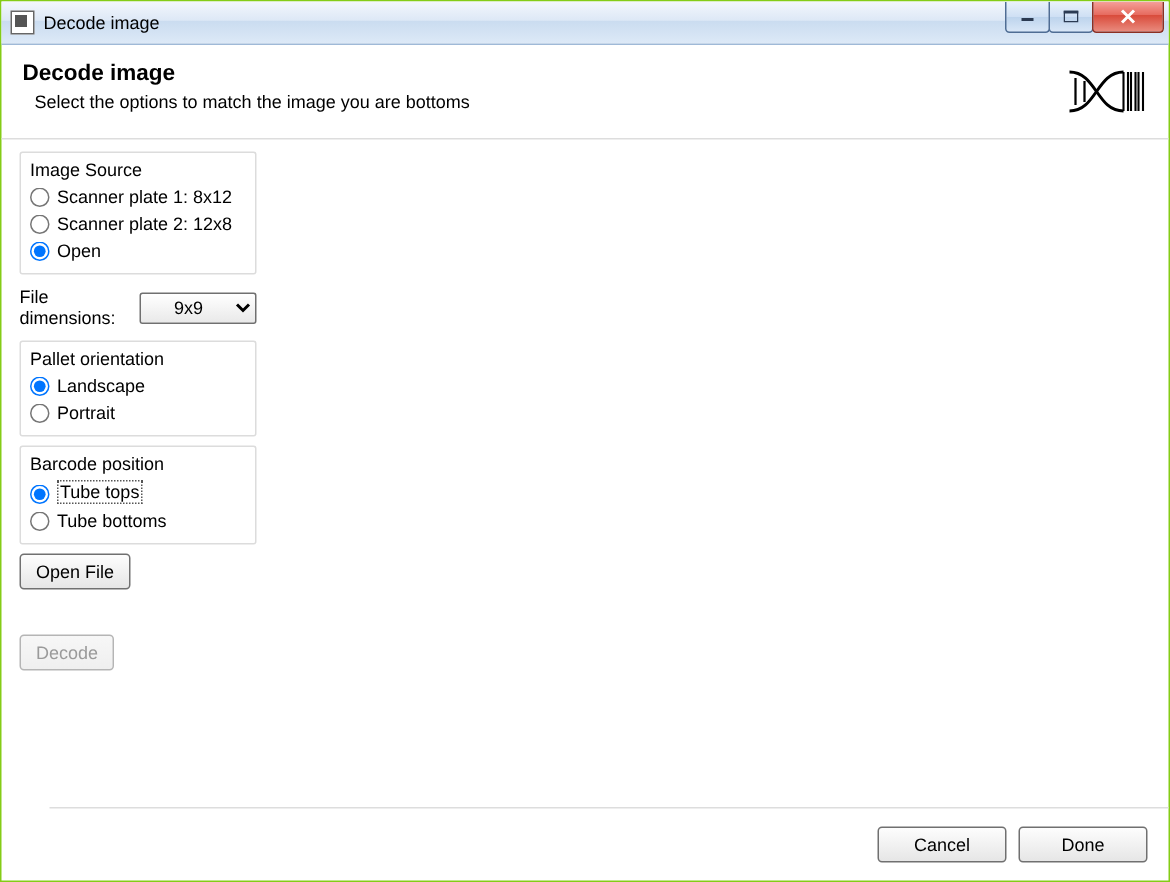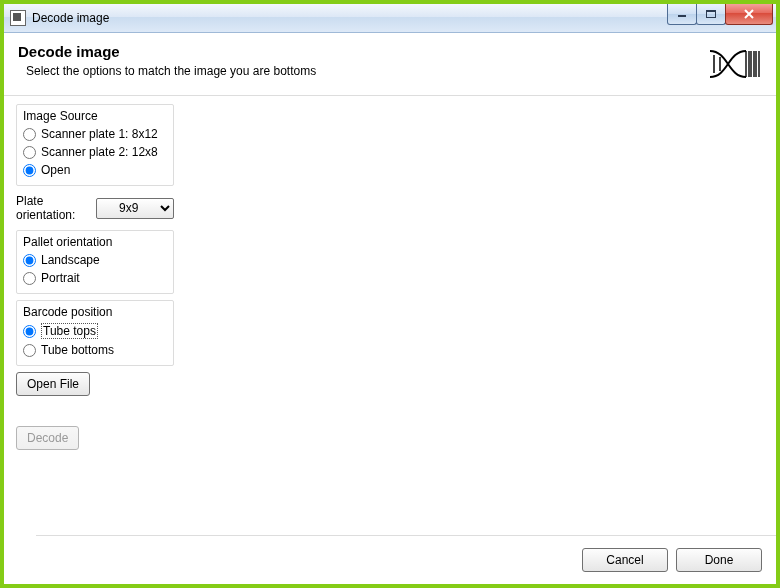--- a/index.html
+++ b/index.html
@@ -1,16 +1,16 @@
 <!DOCTYPE html>
 <html><head>
 <meta charset="utf-8">
 <style>
   html,body{margin:0;padding:0;font-family:"Segoe UI",Tahoma,sans-serif;font-size:12px;color:#000;background:#fff;}
-  .window{width:780px;height:588px;box-sizing:border-box;border:4px solid #84cc16;display:flex;flex-direction:column;background:#fff;}
+  .window{width:780px;height:588px;box-sizing:border-box;border:1px solid #84cc16;display:flex;flex-direction:column;background:#fff;}
   
   .titlebar{height:28px;background:linear-gradient(to bottom,#f3f7fc 0%,#dde8f6 45%,#cadcf0 46%,#dde9f7 100%);display:flex;align-items:center;padding-left:6px;border-bottom:1px solid #9fb9d7;}
   .titlebar .app-icon{width:16px;height:16px;border:1px solid #666;background:#fff;margin-right:6px;box-sizing:border-box;position:relative;}
   .titlebar .app-icon::after{content:"";position:absolute;left:2px;top:2px;width:8px;height:8px;background:#555;}
   .titlebar .title{flex:1;font-size:12px;color:#000;}
   .win-controls{display:flex;height:20px;margin-right:3px;margin-top:-8px;}
   .win-btn{width:28px;height:20px;border:1px solid #4f6d94;border-top:none;background:linear-gradient(to bottom,#eaf2fb 0%,#cfe0f4 50%,#bcd3ec 51%,#d9e7f7 100%);display:flex;align-items:center;justify-content:center;border-radius:0 0 3px 3px;margin-left:-1px;}
   .win-btn.first{border-top-left-radius:0;}
   .win-btn svg{display:block;}
   .win-btn.close{width:46px;background:linear-gradient(to bottom,#f5a09a 0%,#e66a5e 45%,#d94b3b 46%,#e98b7e 100%);border-color:#8c2f23;}
@@ -20,21 +20,21 @@
   .header-text h1{margin:0 0 4px 0;font-size:15px;font-weight:bold;}
   .header-text p{margin:0 0 0 8px;font-size:12px;color:#000;}
   .dna-logo{width:54px;height:38px;margin-top:2px;}
   
   .body{flex:1;display:flex;padding:8px 12px;gap:10px;overflow:hidden;}
   .left-col{width:158px;display:flex;flex-direction:column;gap:6px;}
   .preview{flex:1;background:#fff;}
   
   .group{border:1px solid #dcdcdc;border-radius:2px;padding:4px 6px 6px 6px;position:relative;}
   .group-title{font-size:12px;color:#000;margin-bottom:2px;display:block;}
-  .radio-row{display:flex;align-items:center;gap:5px;padding:2px 0;cursor:default;}
+  .radio-row{display:flex;align-items:flex-end;gap:5px;padding:2px 0;cursor:default;}
   .radio-row input{margin:0;}
   .radio-row span.dotted{border:1px dotted #555;padding:0 1px;}
   .dim-row{display:flex;align-items:center;gap:6px;padding:2px 0;}
   .dim-row label{font-size:12px;}
   select{font-family:inherit;font-size:12px;height:21px;border:1px solid #707070;border-radius:2px;background:linear-gradient(to bottom,#fff,#e9e9e9);padding:0 18px;}
   button.push{font-family:inherit;font-size:12px;height:24px;padding:0 10px;border:1px solid #707070;border-radius:3px;background:linear-gradient(to bottom,#fdfdfd,#e6e6e6);cursor:default;}
   button.push:disabled{color:#9a9a9a;border-color:#b5b5b5;background:linear-gradient(to bottom,#f7f7f7,#efefef);}
   
   .footer{height:48px;border-top:1px solid #ddd;display:flex;align-items:center;justify-content:flex-end;padding:0 14px;gap:8px;margin-left:32px;}
   .footer button{width:86px;}
@@ -101,21 +101,21 @@
           <input type="radio" name="imgsrc" style="">
           <span>Scanner plate 2: 12x8</span>
         </label>
         <label class="radio-row">
           <input type="radio" name="imgsrc" checked="" style="">
           <span>Open</span>
         </label>
       </div>
 
       <div class="dim-row">
-        <label>Plate orientation:</label>
+        <label>File dimensions:</label>
         <select>
           <option>9x9</option>
         </select>
       </div>
 
       <div class="group">
         <span class="group-title">Pallet orientation</span>
         <label class="radio-row">
           <input type="radio" name="orient" checked="" style="">
           <span>Landscape</span>

